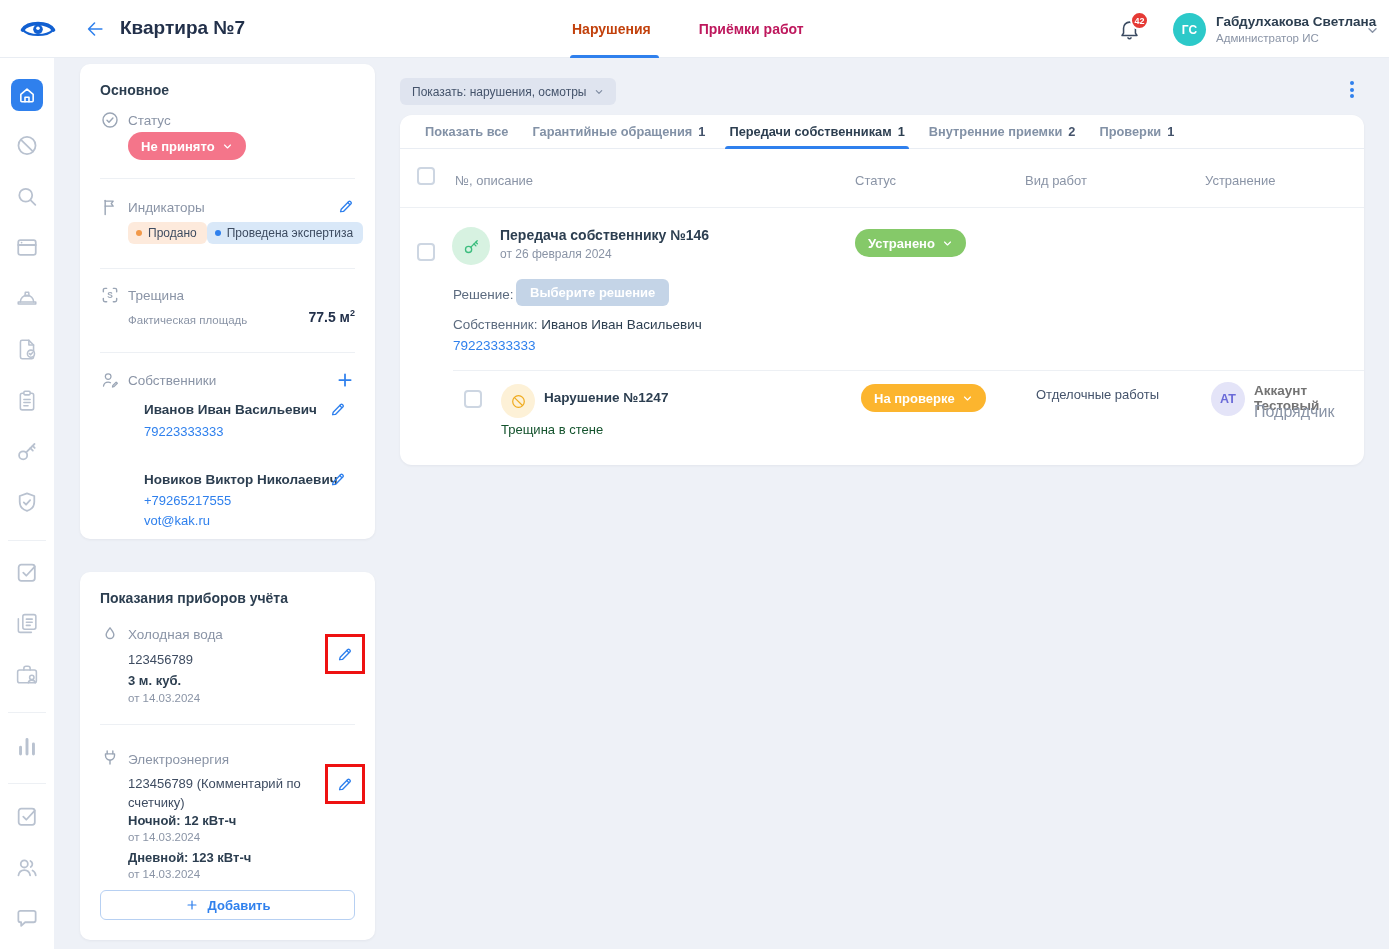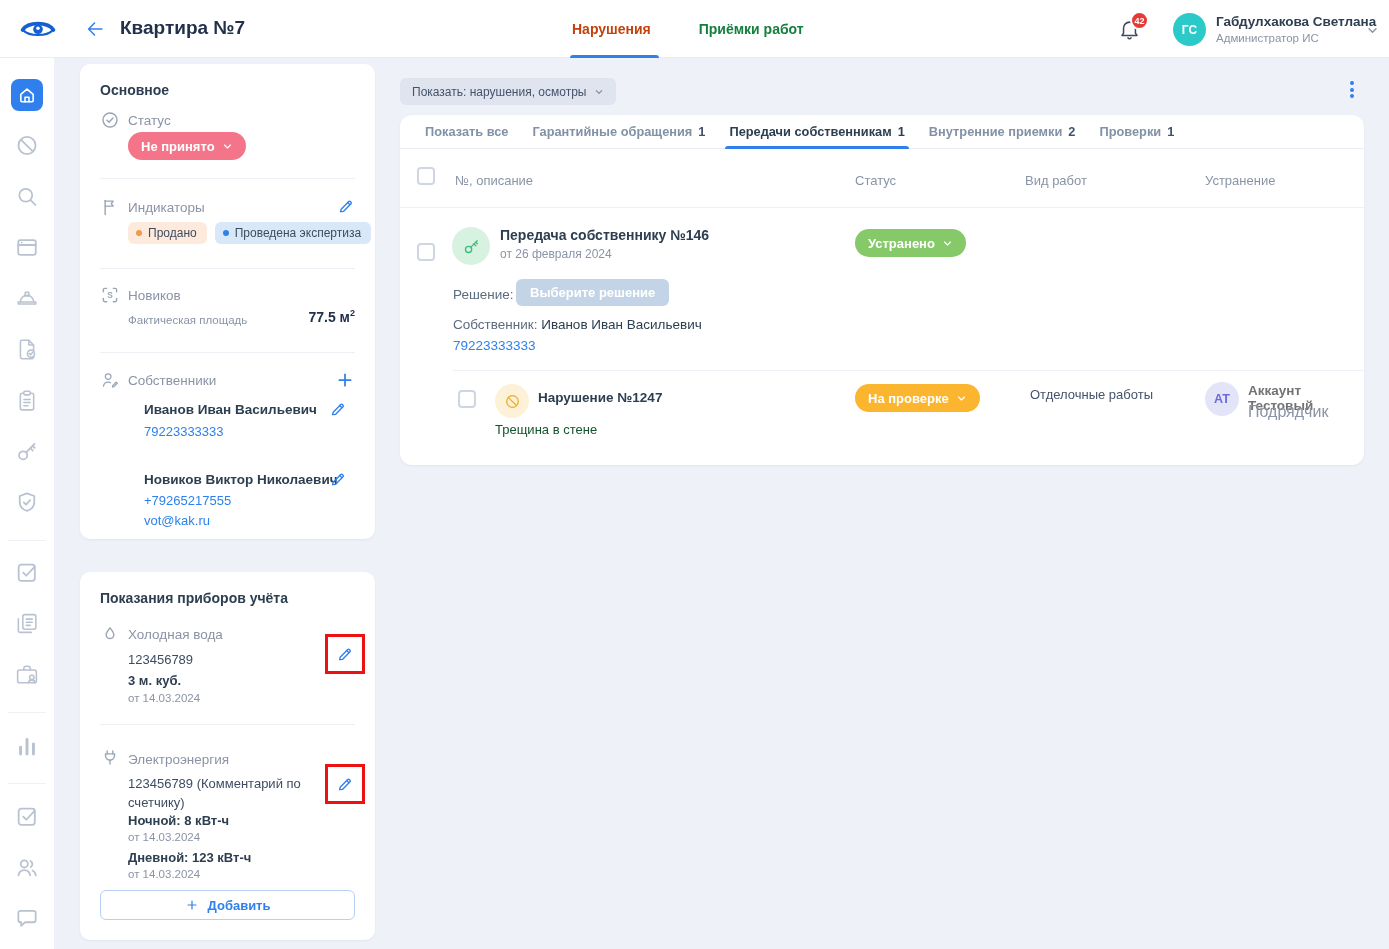--- a/index.html
+++ b/index.html
@@ -5,21 +5,21 @@
   * { margin:0; padding:0; box-sizing:border-box; }
   body { font-family:"Liberation Sans", sans-serif; background:#eef1f7; }
   .app { position:relative; width:1389px; height:949px; background:#eef1f7; overflow:hidden; }
 
   
   .header { position:absolute; top:0; left:0; width:100%; height:58px; background:#fff; border-bottom:1px solid #e9edf3; z-index:5; }
   .logo { position:absolute; left:20px; top:17px; width:36px; height:24px; }
   .back { position:absolute; left:84px; top:18px; width:22px; height:22px; color:#2f80ed; cursor:pointer; }
   .page-title { position:absolute; left:120px; top:17px; font-size:19px; font-weight:700; color:#22304a; }
   .htabs { position:absolute; left:572px; top:0; height:58px; display:flex; gap:48px; }
-  .htab { position:relative; display:flex; align-items:center; height:100%; font-size:14px; font-weight:600; color:#15803d; cursor:pointer; }
+  .htab { position:relative; display:flex; align-items:center; height:100%; font-size:14px; font-weight:600; color:#be185d; cursor:pointer; }
   .htab.active { color:#c2410c; }
   .htab.active::after { content:""; position:absolute; left:-2px; right:-8px; bottom:0; height:3px; background:#2f80ed; border-radius:3px 3px 0 0; }
   .bell { position:absolute; left:1118px; top:18px; width:23px; height:23px; color:#3a4a61; cursor:pointer; }
   .bell-badge { position:absolute; left:1130px; top:11px; min-width:19px; height:19px; background:#e53a35; border:2px solid #fff; border-radius:10px; color:#fff; font-size:9px; font-weight:700; display:flex; align-items:center; justify-content:center; padding:0 2px; }
   .avatar { position:absolute; left:1173px; top:13px; width:33px; height:33px; border-radius:50%; background:#2cc9c9; color:#fff; font-size:12px; font-weight:700; display:flex; align-items:center; justify-content:center; }
   .uname { position:absolute; left:1216px; top:14px; font-size:13.5px; font-weight:600; color:#2c3e50; }
   .urole { position:absolute; left:1216px; top:32px; font-size:11.5px; color:#8a94a6; }
   .uchev { position:absolute; left:1366px; top:24px; width:13px; height:13px; color:#8a94a6; cursor:pointer; }
 
   
@@ -265,39 +265,39 @@
           <path d="M6.2 4.9h9.6l-2.3 3 2.3 3H6.2"></path>
         </svg>
       </span>
     <div class="sec-label" style="top:136px">Индикаторы</div>
     <span class="pencil" style="position:absolute;right:20px;top:133px">
         <svg viewBox="0 0 24 24" width="100%" height="100%" fill="none" stroke="currentColor" stroke-width="1.8" stroke-linecap="round" stroke-linejoin="round">
           <path d="M4.8 19.6l.8-3.3L15.7 6.1a1.5 1.5 0 0 1 2.1 0l.9.9a1.5 1.5 0 0 1 0 2.1L8.6 19.2z"></path>
           <path d="M14.4 7.4l2.5 2.5"></path>
         </svg>
       </span>
-    <div style="position:absolute;left:48px;top:158px;display:flex;gap:8px">
+    <div style="position:absolute;left:48px;top:158px;display:flex;">
       <span class="tag" style="background:#fdeadc">
           <i class="dot" style="background:#f2994a"></i>
           <span>Продано</span>
         </span>
       <span class="tag" style="background:#d9e8f8">
           <i class="dot" style="background:#2f80ed"></i>
           <span>Проведена экспертиза</span>
         </span>
     </div>
     <div class="divl" style="top:204px"></div>
 
     <span class="sec-ic" style="top:221px">
         <svg viewBox="0 0 24 24" width="100%" height="100%" fill="none" stroke="currentColor" stroke-width="1.7" stroke-linecap="round" stroke-linejoin="round">
           <path d="M8 4H5.9A1.9 1.9 0 0 0 4 5.9V8M16 4h2.1A1.9 1.9 0 0 1 20 5.9V8M8 20H5.9A1.9 1.9 0 0 1 4 18.1V16M16 20h2.1a1.9 1.9 0 0 0 1.9-1.9V16"></path>
           <text x="12" y="15.6" text-anchor="middle" font-size="10" font-weight="bold" fill="currentColor" stroke="none" font-family="Liberation Sans, sans-serif">S</text>
         </svg>
       </span>
-    <div class="sec-label" style="top:224px">Новиков</div>
+    <div class="sec-label" style="top:224px">Трещина</div>
     <div class="small-gray" style="position:absolute;left:48px;top:250px">Фактическая площадь</div>
     <div class="val-strong" style="position:absolute;right:20px;top:244px"><span>77.5 м</span><sup style="font-size:9px">2</sup></div>
     <div class="divl" style="top:288px"></div>
 
     <span class="sec-ic" style="top:306px">
         <svg viewBox="0 0 24 24" width="100%" height="100%" fill="none" stroke="currentColor" stroke-width="1.5" stroke-linecap="round" stroke-linejoin="round">
           <circle cx="9.8" cy="7.9" r="3.4"></circle>
           <path d="M4.2 19.4c.5-3.1 2.8-4.8 5.6-4.8 1 0 2 .2 2.8.7"></path>
           <path d="M15.4 18.6l4-4.1 1.4 1.4-4 4.1-1.8.4z"></path>
         </svg>
@@ -353,21 +353,21 @@
 
     <span class="sec-ic" style="top:176px">
         <svg viewBox="0 0 24 24" width="100%" height="100%" fill="none" stroke="currentColor" stroke-width="1.7" stroke-linecap="round" stroke-linejoin="round">
           <path d="M8.6 3.6V7M15.4 3.6V7"></path>
           <path d="M6.6 7h10.8v2.1a5.4 5.4 0 0 1-10.8 0z"></path>
           <path d="M12 14.6v4.6"></path>
         </svg>
       </span>
     <div class="sec-label" style="top:180px">Электроэнергия</div>
     <div style="position:absolute;left:48px;top:202px;width:186px;font-size:13px;line-height:19px;color:#3e4c61">123456789 (Комментарий по счетчику)</div>
-    <div style="position:absolute;left:48px;top:241px;font-size:13px;font-weight:700;color:#2c3e50">Ночной: 8 кВт-ч</div>
+    <div style="position:absolute;left:48px;top:241px;font-size:13px;font-weight:700;color:#2c3e50">Ночной: 12 кВт-ч</div>
     <div class="small-gray" style="position:absolute;left:48px;top:259px">от 14.03.2024</div>
     <div style="position:absolute;left:48px;top:278px;font-size:13px;font-weight:700;color:#2c3e50">Дневной: 123 кВт-ч</div>
     <div class="small-gray" style="position:absolute;left:48px;top:296px">от 14.03.2024</div>
     <div class="red-box" style="left:245px;top:192px">
       <span class="pencil">
           <svg viewBox="0 0 24 24" width="100%" height="100%" fill="none" stroke="currentColor" stroke-width="1.8" stroke-linecap="round" stroke-linejoin="round">
             <path d="M4.8 19.6l.8-3.3L15.7 6.1a1.5 1.5 0 0 1 2.1 0l.9.9a1.5 1.5 0 0 1 0 2.1L8.6 19.2z"></path>
             <path d="M14.4 7.4l2.5 2.5"></path>
           </svg>
         </span>
@@ -451,21 +451,21 @@
             </span>
         </span>
       </div>
       <div class="det-label" style="left:53px;top:80px">Решение:</div>
       <button class="decision-btn" style="left:116px;top:72px">Выберите решение</button>
       <div class="owner-line" style="left:53px;top:110px"><span>Собственник:</span> <b>Иванов Иван Васильевич</b></div>
       <a class="link" style="position:absolute;left:53px;top:131px;font-size:13.5px">79223333333</a>
     </div>
     <div class="row-div" style="left:53px;right:0;top:255px"></div>
 
-    <div style="position:absolute;left:0;right:0;top:255px;height:69px">
+    <div style="position:absolute;left:6px;right:0;top:255px;height:69px">
       <span class="cb" style="left:58px;top:20px"></span>
       <div class="circle-ic" style="left:95px;top:14px;width:34px;height:34px;background:#fdf1d7;color:#efab1f">
           <span class="in" style="width:17px;height:17px">
             <svg viewBox="0 0 24 24" width="100%" height="100%" fill="none" stroke="currentColor" stroke-width="1.7" stroke-linecap="round" stroke-linejoin="round">
               <circle cx="12" cy="12" r="8.2"></circle>
               <path d="M6.3 6.6l11.3 11"></path>
             </svg>
           </span>
         </div>
       <div class="row-title" style="left:138px;top:20px;font-size:13.5px">Нарушение №1247</div>

